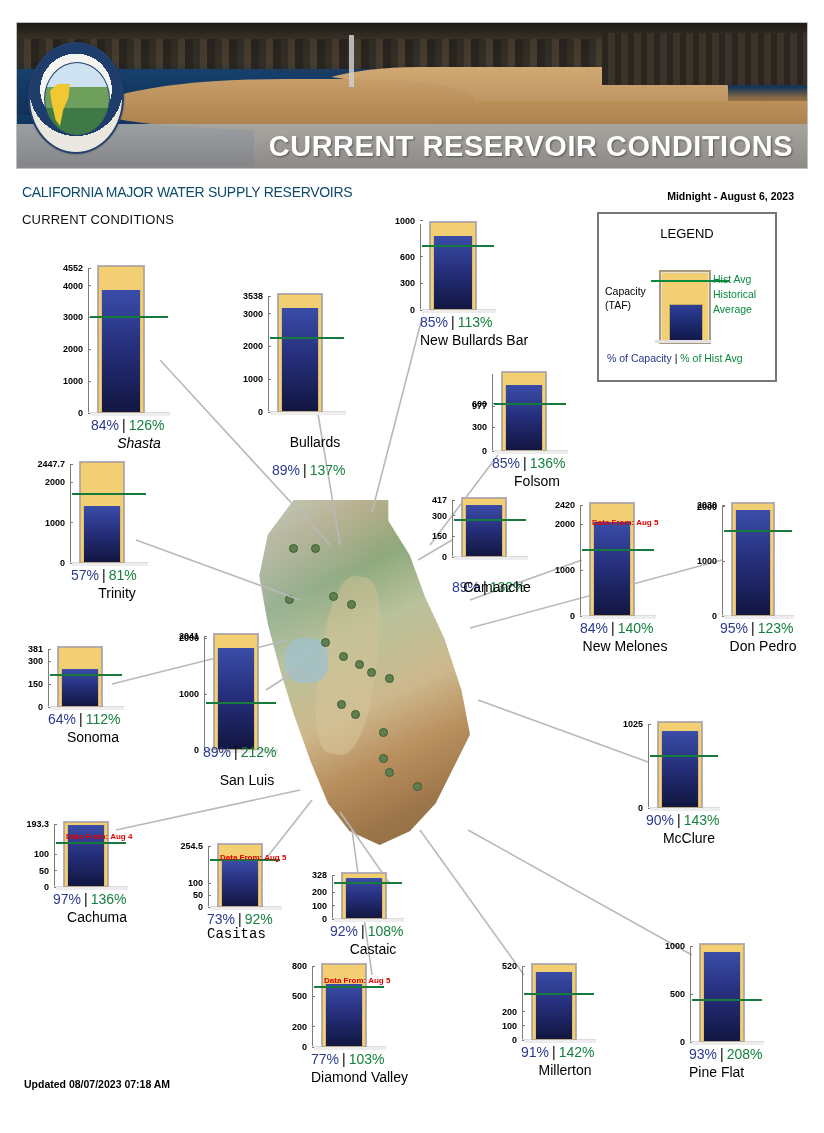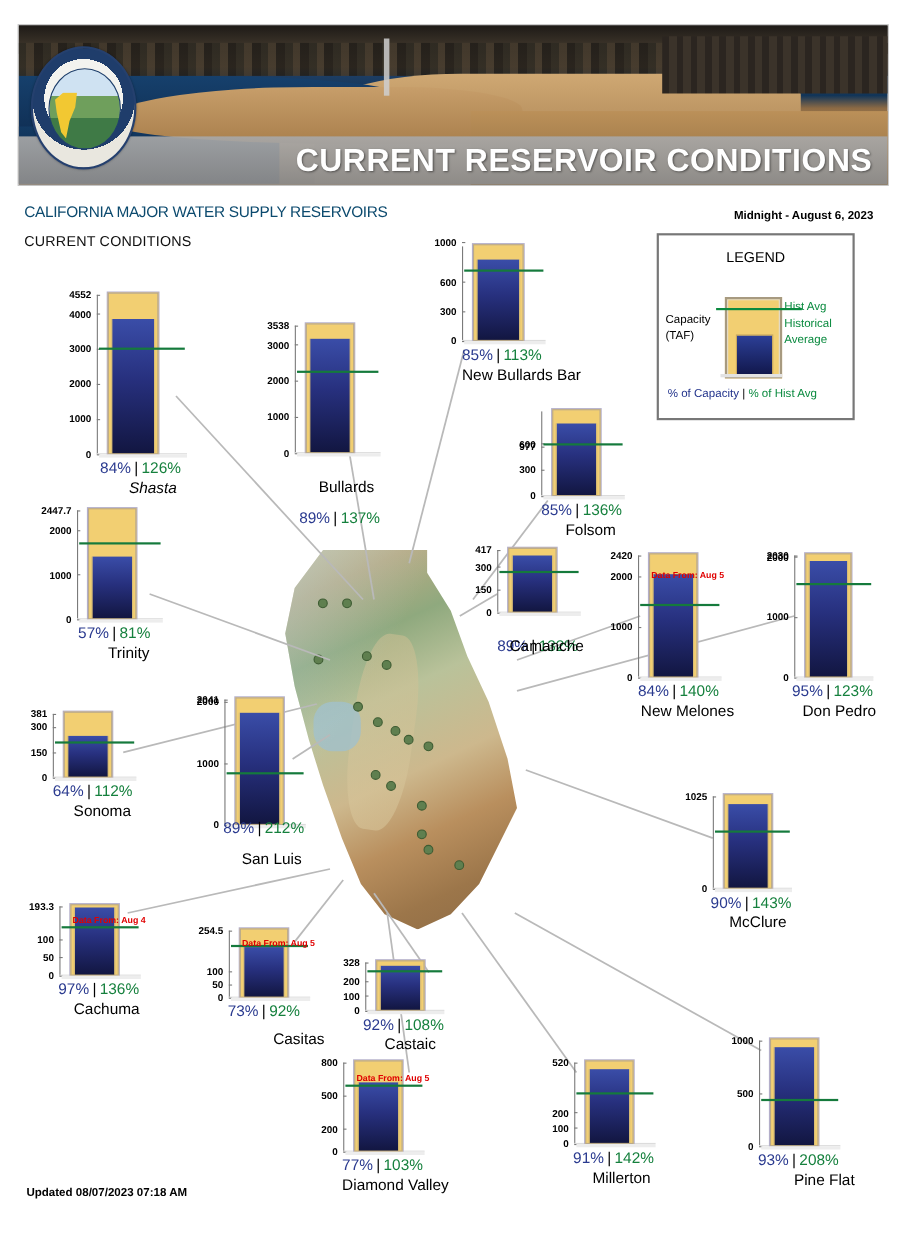--- a/index.html
+++ b/index.html
@@ -403,21 +403,21 @@
         <div class="tick" style="top: 37.0314px;">100<i></i></div>
         <div class="tick" style="top: 0px;">254.5<i></i></div>
         <div class="bar-outer" style="left: 10px; width: 42px; height: 61px;">
           <div class="bar-fill" style="height: 44.53px;"></div>
         </div>
         <div class="base-line" style="left: 2px; width: 72px;"></div>
         <div class="avg-line" style="left: 2px; width: 70px; top: 12.5835px;"></div>
         <div class="datanote" style="left: 12px; top: 7.32px;">Data From: Aug 5</div>
       </div>
       <div class="pcts" style="left: -1px; top: 65px;"><span class="cap">73%</span><span class="sep">|</span><span class="hist">92%</span></div>
-      <div class="rname" style="top: 90px; left: -1px; width: 88px; text-align: right;">Casitas</div>
+      <div class="rname" style="top: 80px; left: -1px; width: 88px; text-align: left; font-family: Liberation Mono, monospace;">Casitas</div>
     </div>
     <div class="chart" style="left: 332px; top: 875px;">
       <div class="plot" style="width: 56px; height: 44px;">
         <div class="axis-v"></div>
         <div class="axis-h" style="width: 72px;"></div>
         <div class="tick" style="top: 44px;">0<i></i></div>
         <div class="tick" style="top: 30.5854px;">100<i></i></div>
         <div class="tick" style="top: 17.1707px;">200<i></i></div>
         <div class="tick" style="top: 0px;">328<i></i></div>
         <div class="bar-outer" style="left: 10px; width: 42px; height: 44px;">
@@ -471,15 +471,15 @@
         <div class="tick" style="top: 96px;">0<i></i></div>
         <div class="tick" style="top: 48px;">500<i></i></div>
         <div class="tick" style="top: 0px;">1000<i></i></div>
         <div class="bar-outer" style="left: 10px; width: 42px; height: 96px;">
           <div class="bar-fill" style="height: 89.28px;"></div>
         </div>
         <div class="base-line" style="left: 2px; width: 72px;"></div>
         <div class="avg-line" style="left: 2px; width: 70px; top: 53.088px;"></div>
       </div>
       <div class="pcts" style="left: -1px; top: 100px;"><span class="cap">93%</span><span class="sep">|</span><span class="hist">208%</span></div>
-      <div class="rname" style="top: 118px; left: -1px; width: 88px; text-align: right;">Pine Flat</div>
+      <div class="rname" style="top: 118px; left: -1px; width: 88px; text-align: left;">Pine Flat</div>
     </div>
   </div>
 
 </body></html>

